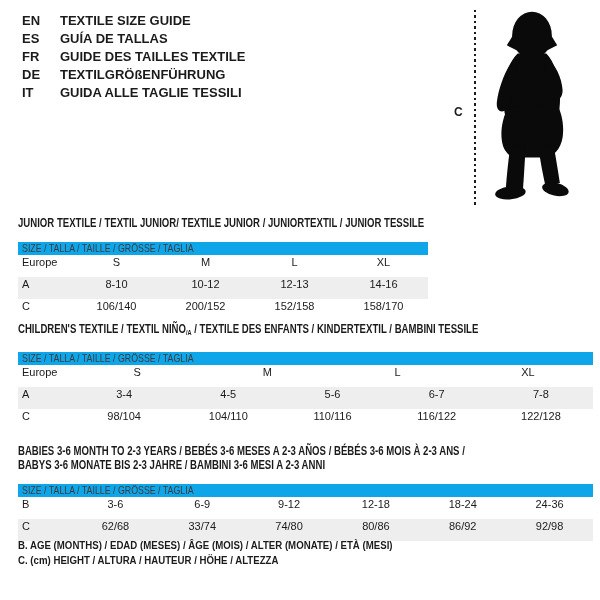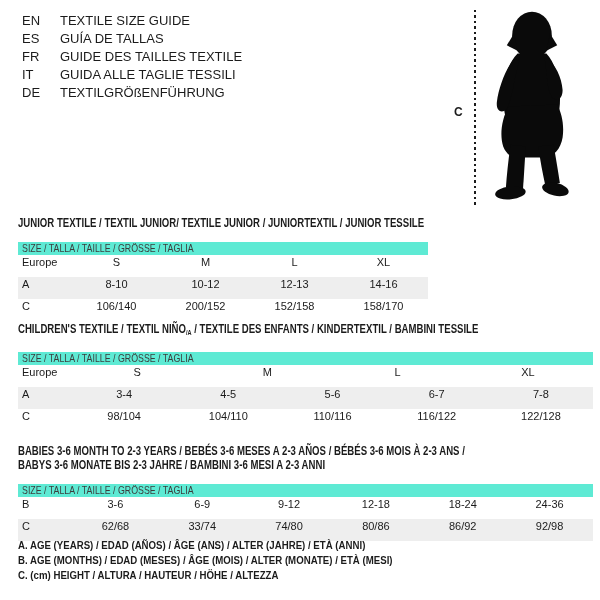--- a/index.html
+++ b/index.html
@@ -2,38 +2,38 @@
 <html><head>
 <meta charset="utf-8">
 <style>
   html,body{margin:0;padding:0;}
   body{
     width:600px;height:600px;position:relative;background:#ffffff;
     font-family:"Liberation Sans",sans-serif;color:#1b1b1b;overflow:hidden;
   }
   
   .lang-block{position:absolute;left:22px;top:12px;}
-  .lang-row{display:flex;height:18px;line-height:18px;font-weight:normal;font-size:13px;}
+  .lang-row{display:flex;height:18px;line-height:18px;font-weight:bold;font-size:13px;}
   .lang-code{width:38px;flex:0 0 38px;}
   .lang-title{white-space:nowrap;}
   
   .dash-line{position:absolute;left:474px;top:10px;width:2px;height:198px;
     background:repeating-linear-gradient(to bottom,#1b1b1b 0 2.5px,transparent 2.5px 5.5px);}
   .c-label{position:absolute;left:454px;top:105px;font-weight:bold;font-size:12px;}
   .baby-svg{position:absolute;left:478px;top:8px;width:108px;height:205px;}
   
   .cond{display:inline-block;transform:scaleX(0.8);transform-origin:0 50%;white-space:nowrap;}
   .cond2{display:inline-block;transform:scaleX(0.84);transform-origin:0 50%;white-space:nowrap;}
   
   .tbl{position:absolute;left:18px;}
   .t1{top:216px;width:410px;}
   .t2{top:322px;width:575px;}
   .t3{top:444px;width:575px;}
   .tbl-title{font-weight:bold;font-size:12px;line-height:14px;margin-bottom:12px;}
-  .size-bar{background:#5eead4;height:13px;line-height:13px;font-size:10.5px;color:#3c3c3c;padding-left:4px;}
+  .size-bar{background:#0ea5e9;height:13px;line-height:13px;font-size:10.5px;color:#3c3c3c;padding-left:4px;}
   .row{display:flex;height:22px;line-height:15px;font-size:11px;}
   .row.shaded{background:#eeeeee;}
   .cl{flex:0 0 50px;padding-left:4px;text-align:left;}
   .c{flex:1;text-align:center;}
   .sub{font-size:7px;vertical-align:-2px;}
   
   .notes{position:absolute;left:18px;top:538px;}
   .note-line{height:15px;line-height:15px;font-weight:bold;font-size:11.5px;}
 </style>
 </head>
@@ -46,26 +46,26 @@
   </div>
   <div class="lang-row">
     <span class="lang-code">ES</span>
     <span class="lang-title">GUÍA DE TALLAS</span>
   </div>
   <div class="lang-row">
     <span class="lang-code">FR</span>
     <span class="lang-title">GUIDE DES TAILLES TEXTILE</span>
   </div>
   <div class="lang-row">
+    <span class="lang-code">DE</span>
+    <span class="lang-title">TEXTILGRÖßENFÜHRUNG</span>
+  </div>
+  <div class="lang-row">
     <span class="lang-code">IT</span>
     <span class="lang-title">GUIDA ALLE TAGLIE TESSILI</span>
-  </div>
-  <div class="lang-row">
-    <span class="lang-code">DE</span>
-    <span class="lang-title">TEXTILGRÖßENFÜHRUNG</span>
   </div>
 </div>
 
 <div class="dash-line"></div>
 <div class="c-label">C</div>
 <svg class="baby-svg" viewBox="0 0 120 225" preserveAspectRatio="none" fill="#0a0a0a" xmlns="http://www.w3.org/2000/svg">
   <ellipse cx="60" cy="30" rx="22" ry="26"></ellipse>
   <path d="M40,28 l-8,13 l12,6 z"></path>
   <path d="M80,28 l8,13 l-12,6 z"></path>
   <path d="M44,50 C32,62 27,82 28,102 C29,120 34,132 42,138 L80,138 C88,130 92,112 91,94 C90,74 85,60 76,50 Z"></path>
@@ -163,21 +163,18 @@
     <div class="c">33/74</div>
     <div class="c">74/80</div>
     <div class="c">80/86</div>
     <div class="c">86/92</div>
     <div class="c">92/98</div>
   </div>
 </div>
 
 <div class="notes">
   <div class="note-line">
-    <span class="cond2">A. AGE (YEARS) / EDAD (AÑOS) / ÂGE (ANS) / ALTER (JAHRE) / ETÀ (ANNI)</span>
-  </div>
-  <div class="note-line">
     <span class="cond2">B. AGE (MONTHS) / EDAD (MESES) / ÂGE (MOIS) / ALTER (MONATE) / ETÀ (MESI)</span>
   </div>
   <div class="note-line">
     <span class="cond2">C. (cm) HEIGHT / ALTURA / HAUTEUR / HÖHE / ALTEZZA</span>
   </div>
 </div>
 
 </body></html>

